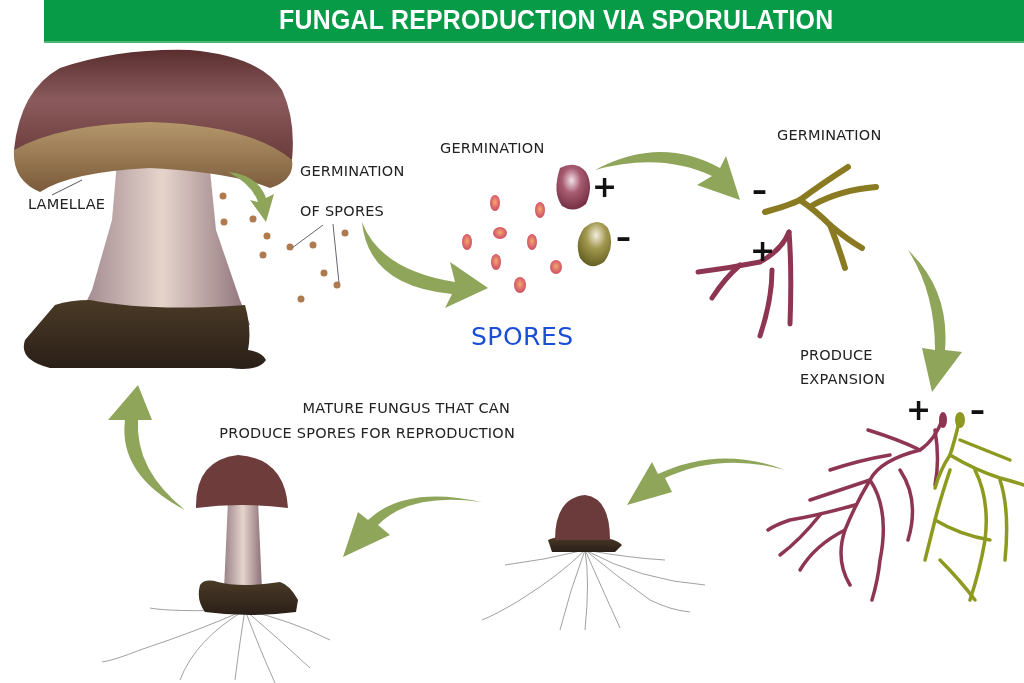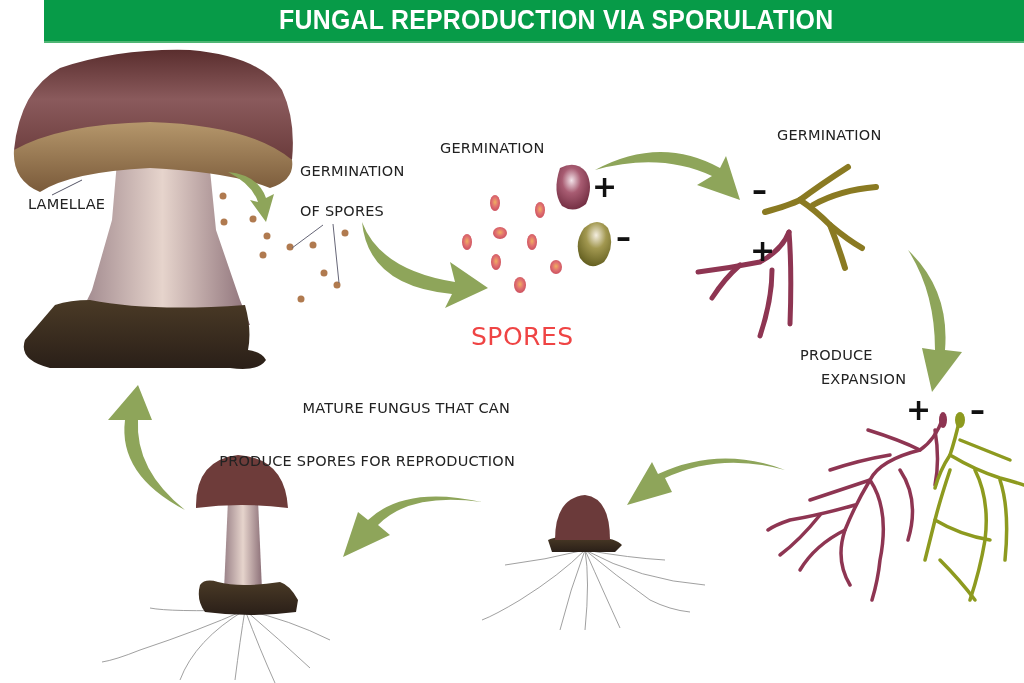--- a/index.html
+++ b/index.html
@@ -2,21 +2,21 @@
 <html><head>
 <meta charset="utf-8">
 <style>
   html,body{margin:0;padding:0;background:#ffffff;}
   body{width:1024px;height:683px;position:relative;overflow:hidden;font-family:"DejaVu Sans", sans-serif;}
   .title-bar{position:absolute;left:0;top:0;width:1024px;height:41px;background:#079b48;border-bottom:2px solid #4fb574;display:flex;align-items:center;justify-content:center;margin-left:44px;}
   .title-text{color:#ffffff;font-family:"Liberation Sans", sans-serif;font-weight:bold;font-size:27px;letter-spacing:0.3px;transform:scaleX(0.92);white-space:nowrap;}
   svg.art{position:absolute;left:0;top:0;}
   .lbl{position:absolute;color:#222;font-family:"DejaVu Sans", sans-serif;font-size:14.5px;line-height:23px;white-space:nowrap;letter-spacing:0.2px;}
   .lbl.center{text-align:right;}
-  .big{font-size:25px;color:#ef4444;letter-spacing:0.5px;}
+  .big{font-size:25px;color:#1d4ed8;letter-spacing:0.5px;}
   .sign{position:absolute;font-family:"DejaVu Sans", sans-serif;font-weight:bold;color:#111;font-size:30px;line-height:30px;}
 </style>
 </head>
 <body>
 
 <div class="title-bar">
   <span class="title-text">FUNGAL REPRODUCTION VIA SPORULATION</span>
 </div>
 
 <svg class="art" width="1024" height="683" viewBox="0 0 1024 683">
@@ -174,22 +174,22 @@
   </g>
 </svg>
 
 <div class="lbl" style="left:7px;top:193px;margin-left:21px;">LAMELLAE</div>
 <div class="lbl" style="left:300px;top:160px;">GERMINATION</div>
 <div class="lbl" style="left:300px;top:185px;margin-top:15px;">OF SPORES</div>
 <div class="lbl" style="left:440px;top:137px;">GERMINATION</div>
 <div class="lbl big" style="left:471px;top:325px;">SPORES</div>
 <div class="lbl" style="left:777px;top:124px;">GERMINATION</div>
 <div class="lbl" style="left:800px;top:344px;">PRODUCE</div>
-<div class="lbl" style="left:821px;top:368px;">EXPANSION</div>
+<div class="lbl" style="left:800px;top:368px;">EXPANSION</div>
 <div class="lbl center" style="left:180px;top:397px;width:330px;">MATURE FUNGUS THAT CAN</div>
-<div class="lbl center" style="left:175px;top:422px;width:340px;margin-top:28px;">PRODUCE SPORES FOR REPRODUCTION</div>
+<div class="lbl center" style="left:175px;top:422px;width:340px;">PRODUCE SPORES FOR REPRODUCTION</div>
 
 <div class="sign" style="left:592px;top:172px;">+</div>
 <div class="sign" style="left:616px;top:222px;">–</div>
 <div class="sign" style="left:752px;top:175px;">–</div>
 <div class="sign" style="left:750px;top:236px;">+</div>
 <div class="sign" style="left:906px;top:395px;">+</div>
 <div class="sign" style="left:970px;top:395px;">–</div>
 
 </body></html>

